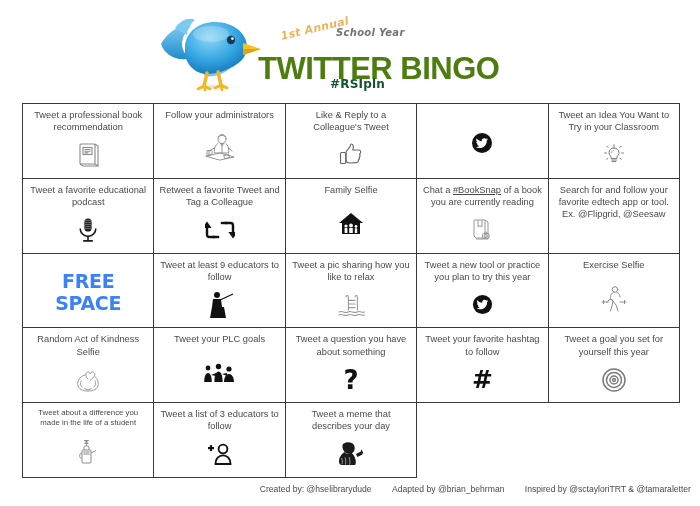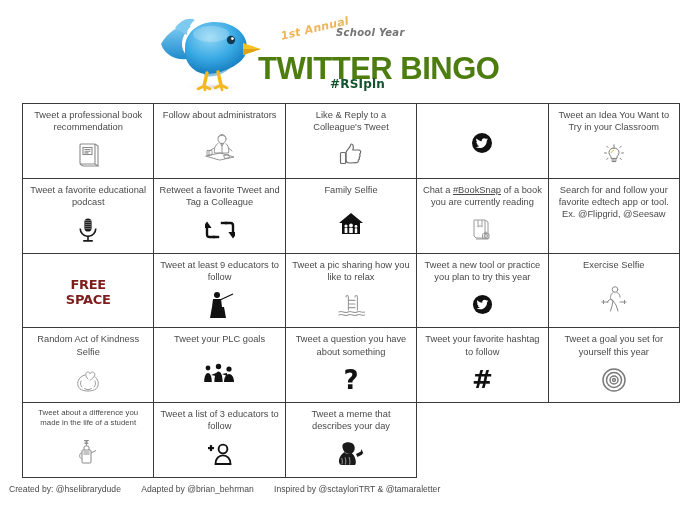--- a/index.html
+++ b/index.html
@@ -143,43 +143,43 @@
     width: 100%;
   }
 
   
   .free-space {
     justify-content: center;
   }
   .free-text {
     font-family: "DejaVu Sans", sans-serif;
     font-weight: 700;
-    font-size: 13px;
+    font-size: 19px;
     line-height: 1.18;
-    color: #7f1d1d;
+    color: #3b82f6;
     text-align: center;
     letter-spacing: -0.3px;
   }
 
   
   .glyph {
     font-family: "DejaVu Sans", sans-serif;
     font-size: 23px;
     font-weight: 700;
     color: #111111;
     line-height: 1;
   }
 
   
   #footer {
     position: absolute;
     left: 0;
     top: 484px;
     width: 700px;
-    text-align: left;
+    text-align: right;
     font-size: 8.6px;
     color: #4a4a4a;
   }
   #footer span { margin: 0 9px; }
 </style>
 </head>
 <body>
 
 <div id="header">
 
@@ -243,21 +243,21 @@
             <path d="M3 22 L6 24 L21 24 L18 22"></path>
             <path d="M18 2 L21 4 L21 24"></path>
         <rect x="6" y="5.5" width="9" height="7"></rect>
             <path d="M7.5 7.5h6M7.5 9.2h6M7.5 10.9h4"></path>
           </g>
         </svg>
     </div>
   </div>
 
   <div class="cell">
-    <div class="cell-text">Follow about administrators</div>
+    <div class="cell-text">Follow your administrators</div>
     <div class="cell-icon">
       <svg width="32" height="30" viewBox="0 0 32 30">
           <g fill="none" stroke="#8a8a8a" stroke-width="0.9" stroke-linecap="round">
         <ellipse cx="18" cy="5" rx="4" ry="4.5"></ellipse>
             <path d="M14.4 3 C15 0.8 21 0.8 21.6 3"></path>
         <path d="M14 9.5 C11 11 10 15 10.5 19 L24.5 19 C25.5 15 24 11 22 9.6"></path>
         <path d="M18 9.5 L18 19"></path>
             <path d="M16.2 9.2 L18 12 L19.8 9.2"></path>
         <path d="M10.5 14 L5 17 L5 22"></path>
             <path d="M24.5 14 L28 17"></path>

